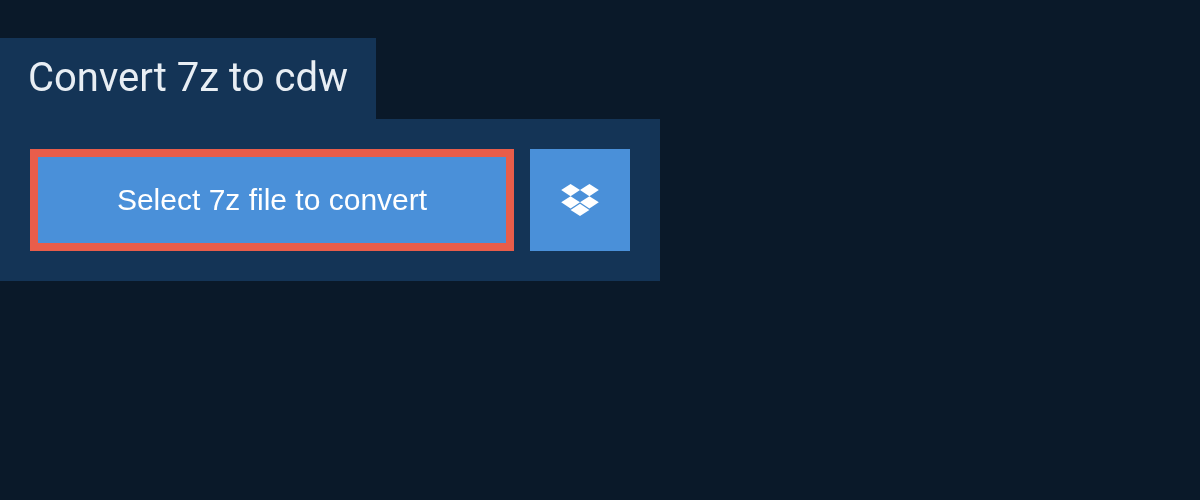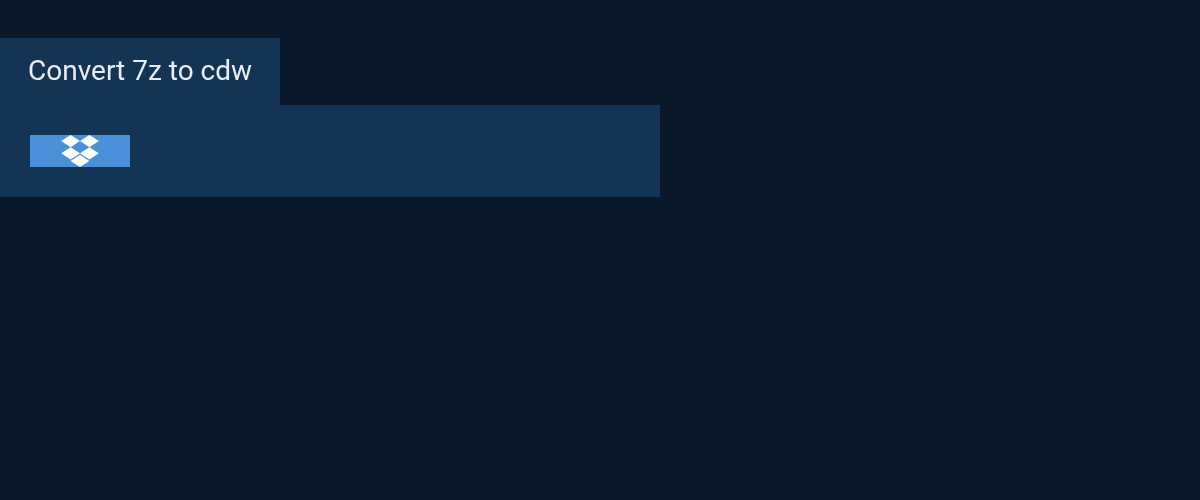--- a/index.html
+++ b/index.html
@@ -15,21 +15,21 @@
       overflow: hidden;
     }
     .tab-container {
       background: #143456;
       padding: 16px 28px 18px 28px;
       display: inline-block;
       margin-top: 38px;
     }
     .tab-title {
       color: #e8eef4;
-      font-size: 28px;
+      font-size: 40px;
       font-weight: 400;
     }
     .panel {
       background: #143456;
       padding: 30px;
       display: flex;
       gap: 16px;
       width: 660px;
     }
     .select-button {
@@ -61,20 +61,23 @@
 </head>
 <body>
 
 
 
 <div class="tab-container">
   <div class="tab-title">Convert 7z to cdw</div>
 </div>
 
 <div class="panel">
+  <button class="select-button">
+    <span>Select 7z file to convert</span>
+  </button>
   <div class="dropbox-button">
     <svg class="dropbox-icon" viewBox="0 0 40 34" fill="#ffffff">
       <path d="M10 0 L20 6.5 L10 13 L0 6.5 Z"></path>
       <path d="M30 0 L40 6.5 L30 13 L20 6.5 Z"></path>
       <path d="M10 13 L20 19.5 L10 26 L0 19.5 Z"></path>
       <path d="M30 13 L40 19.5 L30 26 L20 19.5 Z"></path>
       <path d="M20 21 L30 27.5 L20 34 L10 27.5 Z"></path>
     </svg>
   </div>
 </div>

